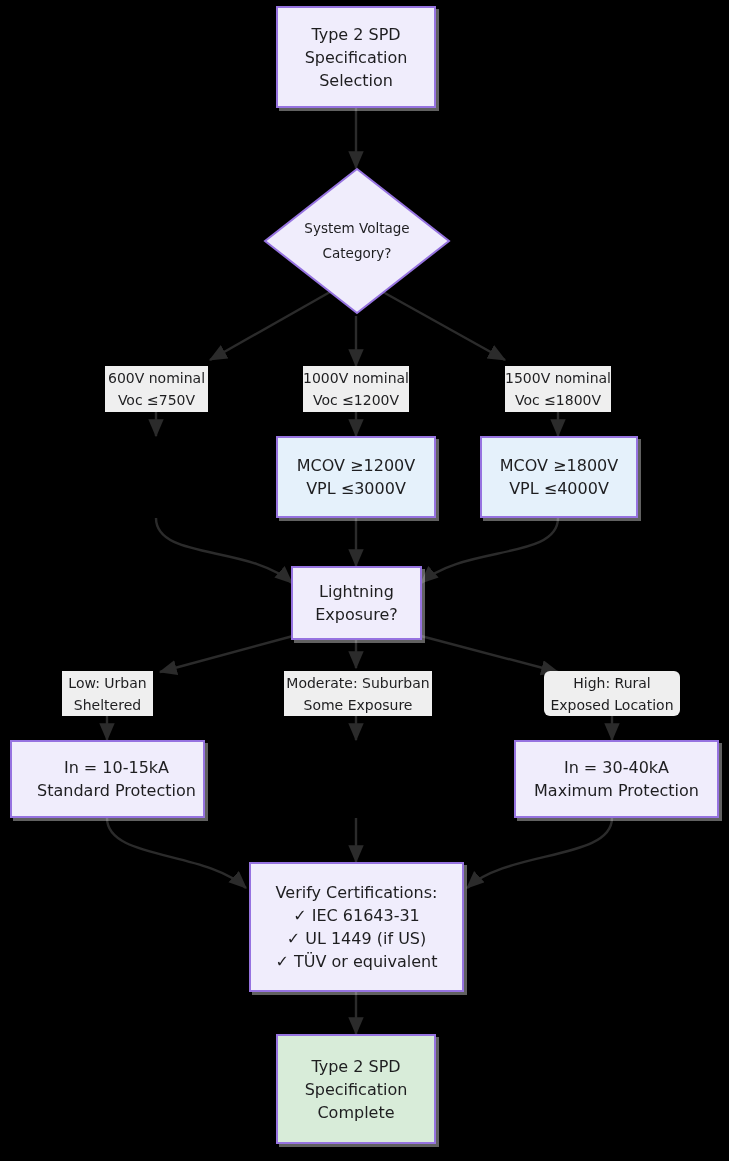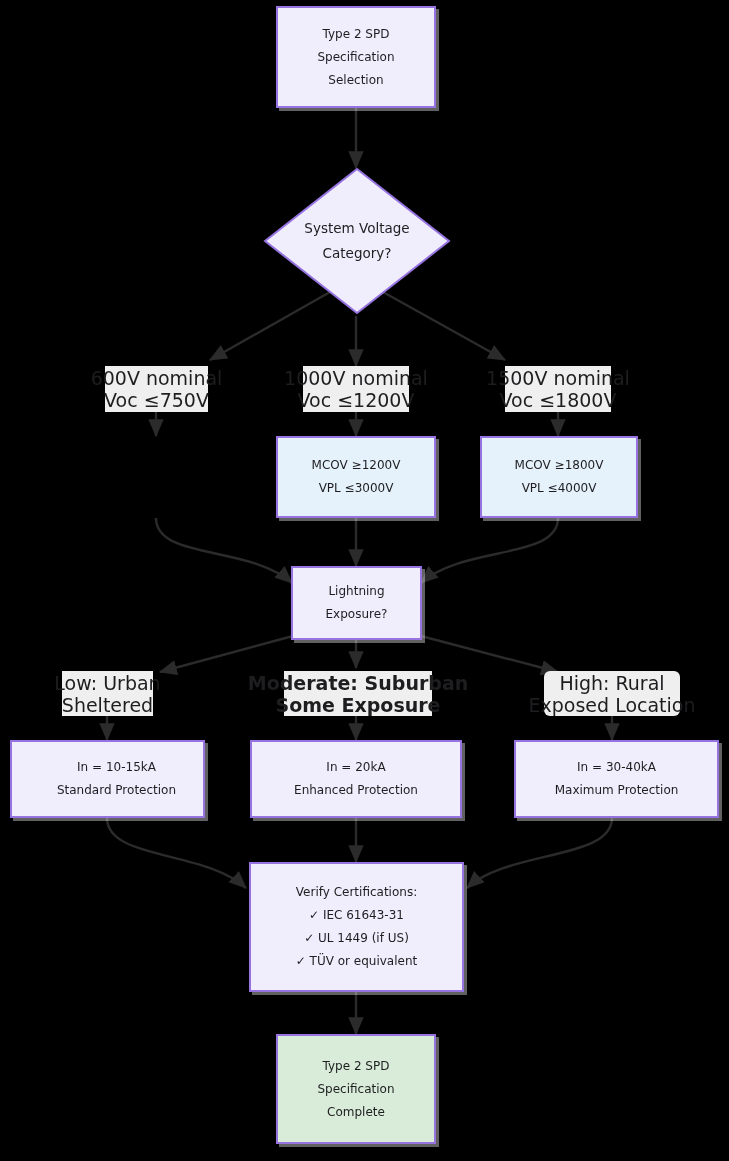--- a/index.html
+++ b/index.html
@@ -29,21 +29,21 @@
   }
   .node {
     position: absolute;
     box-sizing: border-box;
     display: flex;
     flex-direction: column;
     align-items: center;
     justify-content: center;
     text-align: center;
     color: #1e1e20;
-    font-size: 12px;
+    font-size: 16px;
     line-height: 23px;
     z-index: 5;
   }
   .node .ln { display: block; white-space: nowrap; }
 
   
   .proc {
     background: #f0edfc;
     border: 2px solid #9673e0;
     box-shadow: 3px 3px 0 rgba(255,255,255,0.38);
@@ -57,21 +57,21 @@
   
   .proc-green {
     background: #d8ecd9;
     border: 2px solid #9673e0;
     box-shadow: 3px 3px 0 rgba(255,255,255,0.38);
   }
   
   .elabel {
     background: #efefef;
     border: none;
-    font-size: 19px;
+    font-size: 14px;
     line-height: 22px;
     color: #1e1e20;
     z-index: 6;
   }
   
   .diamond-wrap {
     position: absolute;
     z-index: 5;
   }
   .diamond-shape {
@@ -178,36 +178,32 @@
 
   <div class="node proc" style="left:291px; top:566px; width:131px; height:74px;">
     <span class="ln">Lightning</span>
     <span class="ln">Exposure?</span>
   </div>
 
   <div class="node elabel" style="left:62px; top:671px; width:91px; height:45px;">
     <span class="ln">Low: Urban</span>
     <span class="ln">Sheltered</span>
   </div>
-  <div class="node elabel" style="left:284px; top:671px; width:148px; height:45px;font-weight:bold;">
+  <div class="node elabel" style="left:284px; top:671px; width:148px; height:45px;">
     <span class="ln">Moderate: Suburban</span>
     <span class="ln">Some Exposure</span>
   </div>
   <div class="node elabel" style="left:544px; top:671px; width:136px; height:45px;border-radius:6px;">
     <span class="ln">High: Rural</span>
     <span class="ln">Exposed Location</span>
   </div>
 
   <div class="node proc" style="left:10px; top:740px; width:195px; height:78px;padding-left:18px;">
     <span class="ln">In = 10-15kA</span>
     <span class="ln">Standard Protection</span>
-  </div>
-  <div class="node proc" style="left:250px; top:740px; width:212px; height:78px;">
-    <span class="ln">In = 20kA</span>
-    <span class="ln">Enhanced Protection</span>
   </div>
   <div class="node proc" style="left:514px; top:740px; width:205px; height:78px;">
     <span class="ln">In = 30-40kA</span>
     <span class="ln">Maximum Protection</span>
   </div>
 
   <div class="node proc" style="left:249px; top:862px; width:215px; height:130px;">
     <span class="ln">Verify Certifications:</span>
     <span class="ln">✓ IEC 61643-31</span>
     <span class="ln">✓ UL 1449 (if US)</span>

